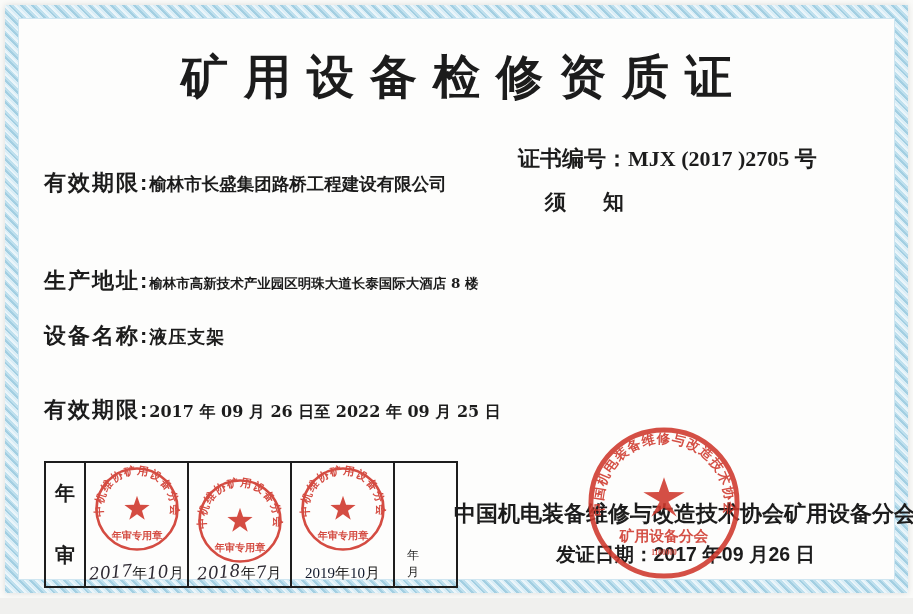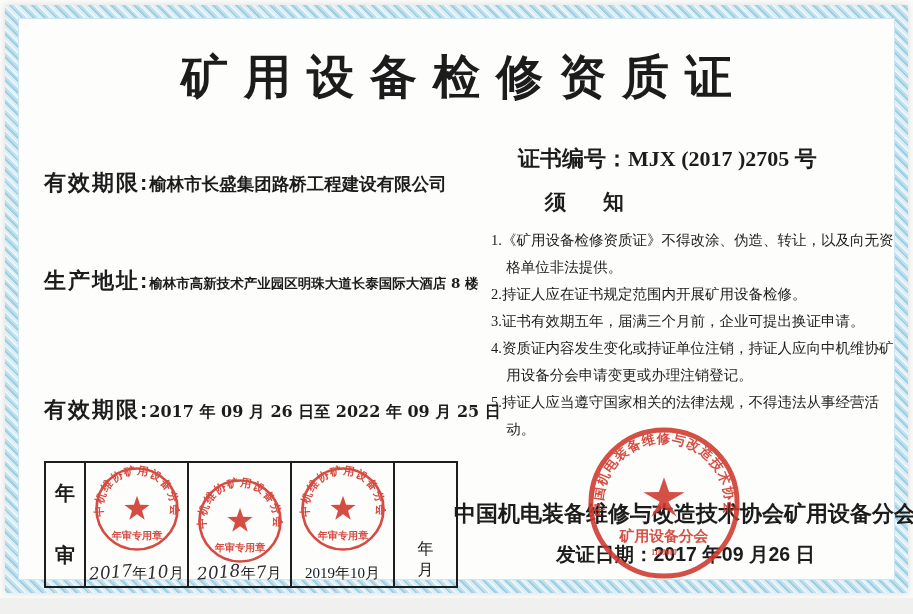--- a/index.html
+++ b/index.html
@@ -29,21 +29,21 @@
   .col-label{width:38px;border-right:2px solid #1d1d1d;display:flex;flex-direction:column;
         justify-content:space-around;align-items:center;font-size:20px;font-weight:700;}
   .cell{width:101px;border-right:2px solid #1d1d1d;position:relative;}
   .cell-blank{flex:1;position:relative;}
   .stamp-s{position:absolute;top:2px;left:50%;transform:translateX(-50%);width:88px;height:88px;opacity:.9;}
   .cell:nth-child(3) .stamp-s{top:14px;}
   .date{position:absolute;bottom:3px;width:100%;text-align:center;font-size:15px;white-space:nowrap;}
   .hand{font-family:"DejaVu Serif",serif;font-style:italic;font-size:17px;color:#2e2a33;
         display:inline-block;transform:rotate(-5deg);}
   .redp{color:#0f172a;}
-  .blank-date{position:absolute;bottom:5px;width:100%;text-align:center;font-size:16px;}
+  .blank-date{position:absolute;bottom:5px;width:100%;font-size:12px;}
   .blank-date span{margin:0 12px;}
   .issuer{position:absolute;top:499px;left:454px;font-size:22px;font-weight:700;
         font-family:Liberation Serif, serif;white-space:nowrap;z-index:1;}
   .issue-line{position:absolute;top:541px;left:556px;font-size:19.5px;font-weight:700;
         font-family:"Liberation Sans",sans-serif;white-space:nowrap;z-index:1;}
   .stamp-big{position:absolute;left:585px;top:424px;width:158px;height:158px;opacity:.88;z-index:2;}
   svg text{font-family:"Liberation Serif",serif;font-weight:700;}
 </style>
 </head>
 <body>
@@ -58,34 +58,30 @@
   </div>
 
   <div class="field f-company">
     <span class="flabel">有效期限:</span><span class="fval">榆林市长盛集团路桥工程建设有限公司</span>
   </div>
 
   <div class="field f-addr">
     <span class="flabel">生产地址:</span><span class="fval">榆林市高新技术产业园区明珠大道长泰国际大酒店 8 楼</span>
   </div>
 
+  <div class="field f-dev">
+    <span class="flabel">设备名称:</span><span class="fval">液压支架</span>
+  </div>
 
   <div class="field f-valid">
     <span class="flabel">有效期限:</span><span class="fval">2017 年 09 月 26 日至 2022 年 09 月 25 日</span>
   </div>
 
   <div class="notice-head">须　知</div>
 
-  <div class="notices">
-    <div class="notice-item">1.《矿用设备检修资质证》不得改涂、伪造、转让，以及向无资格单位非法提供。</div>
-    <div class="notice-item">2.持证人应在证书规定范围内开展矿用设备检修。</div>
-    <div class="notice-item">3.证书有效期五年，届满三个月前，企业可提出换证申请。</div>
-    <div class="notice-item">4.资质证内容发生变化或持证单位注销，持证人应向中机维协矿用设备分会申请变更或办理注销登记。</div>
-    <div class="notice-item">5.持证人应当遵守国家相关的法律法规，不得违法从事经营活动。</div>
-  </div>
 
   <div class="review-table">
     <div class="col-label">
       <span>年</span>
       <span>审</span>
     </div>
 
     <div class="cell">
       <svg class="stamp-s" viewBox="0 0 100 100">
         <circle cx="50" cy="50" r="46" fill="none" stroke="#d0392e" stroke-width="3"></circle>

